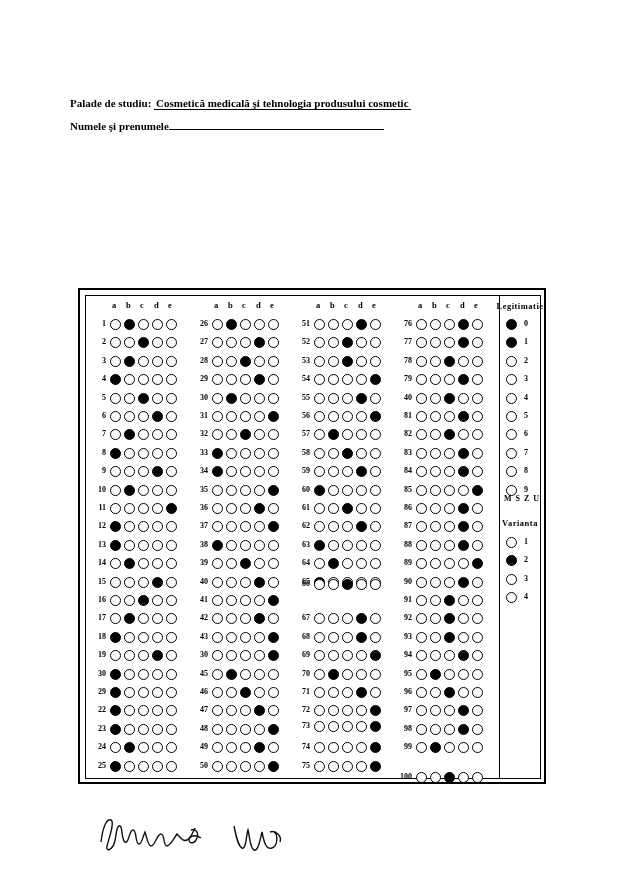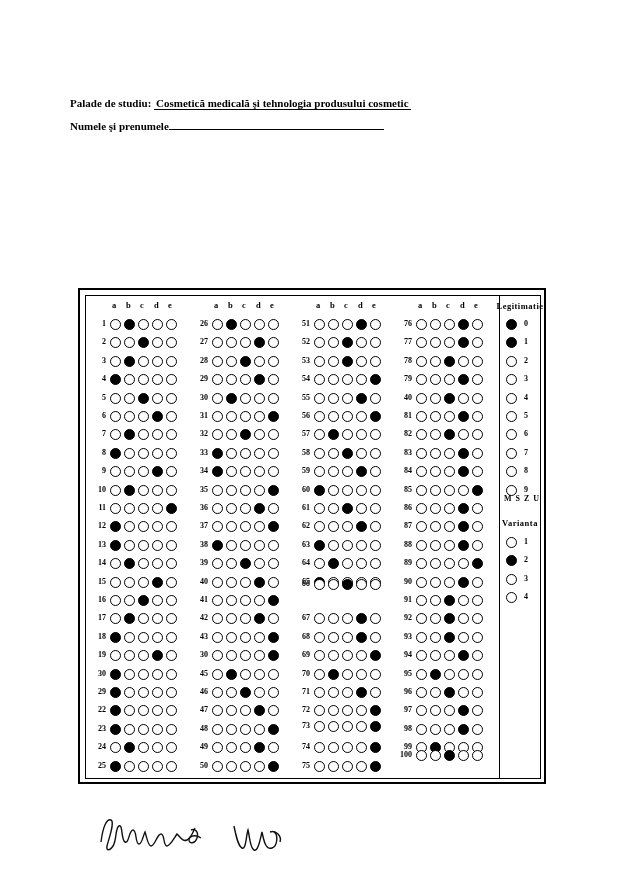--- a/index.html
+++ b/index.html
@@ -940,21 +940,21 @@
               <div class="bub" style="left: 76px;"></div>
             </div>
             <div class="row" style="top: 443.2px; width: 100px;">
               <div class="rnum">99</div>
               <div class="bub" style="left: 20px;"></div>
               <div class="bub f" style="left: 34px;"></div>
               <div class="bub" style="left: 48px;"></div>
               <div class="bub" style="left: 62px;"></div>
               <div class="bub" style="left: 76px;"></div>
             </div>
-            <div class="row" style="top: 451px; width: 100px;">
+            <div class="row" style="top: 473px; width: 100px;">
               <div class="rnum">100</div>
               <div class="bub" style="left: 20px;"></div>
               <div class="bub" style="left: 34px;"></div>
               <div class="bub f" style="left: 48px;"></div>
               <div class="bub" style="left: 62px;"></div>
               <div class="bub" style="left: 76px;"></div>
             </div>
           </div>
         </div>
       <div class="vsep" style="left:413px;"></div>

